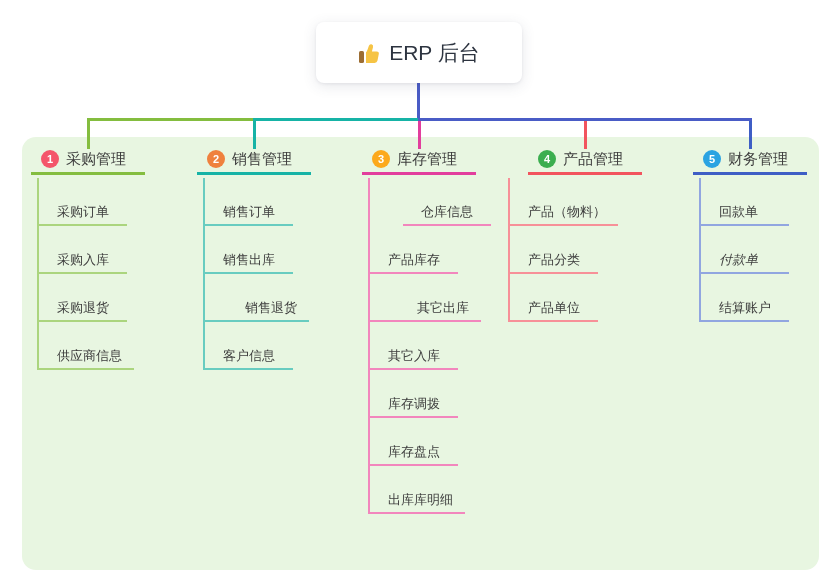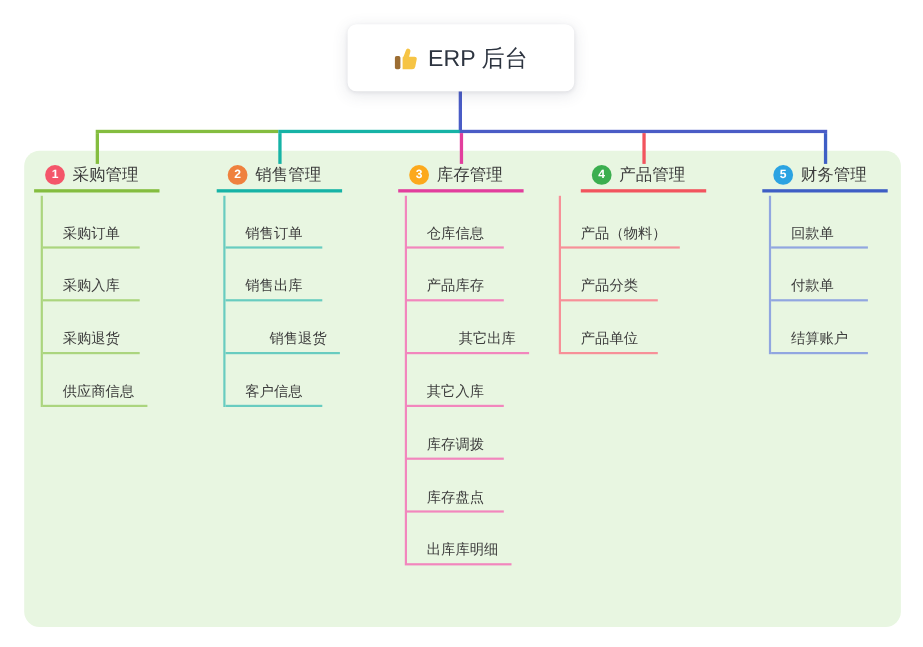--- a/index.html
+++ b/index.html
@@ -79,21 +79,21 @@
         <div class="child" style="border-bottom-color: rgb(104, 204, 192);">销售订单</div>
         <div class="child" style="border-bottom-color: rgb(104, 204, 192);">销售出库</div>
         <div class="child" style="border-bottom-color: rgb(104, 204, 192); padding-left: 40px;">销售退货</div>
         <div class="child" style="border-bottom-color: rgb(104, 204, 192);">客户信息</div>
       </div>
       <div class="branch-header" style="left: 362px; border-bottom-color: rgb(226, 62, 157);">
         <span class="badge" style="background: rgb(252, 169, 28);">3</span>
         <span>库存管理</span>
       </div>
       <div class="children" style="left: 368px; top: 178px; border-left-color: rgb(242, 134, 189);">
-        <div class="child" style="border-bottom-color: rgb(242, 134, 189);">仓库信息</div>
+        <div class="child" style="border-bottom-color: rgb(242, 134, 189); margin-left: 33px;">仓库信息</div>
         <div class="child" style="border-bottom-color: rgb(242, 134, 189);">产品库存</div>
         <div class="child" style="border-bottom-color: rgb(242, 134, 189); padding-left: 47px;">其它出库</div>
         <div class="child" style="border-bottom-color: rgb(242, 134, 189);">其它入库</div>
         <div class="child" style="border-bottom-color: rgb(242, 134, 189);">库存调拨</div>
         <div class="child" style="border-bottom-color: rgb(242, 134, 189);">库存盘点</div>
         <div class="child" style="border-bottom-color: rgb(242, 134, 189);">出库库明细</div>
       </div>
       <div class="branch-header" style="left: 528px; border-bottom-color: rgb(242, 84, 94);">
         <span class="badge" style="background: rgb(59, 174, 79);">4</span>
         <span>产品管理</span>
@@ -102,17 +102,17 @@
         <div class="child" style="border-bottom-color: rgb(247, 144, 152);">产品（物料）</div>
         <div class="child" style="border-bottom-color: rgb(247, 144, 152);">产品分类</div>
         <div class="child" style="border-bottom-color: rgb(247, 144, 152);">产品单位</div>
       </div>
       <div class="branch-header" style="left: 693px; border-bottom-color: rgb(62, 94, 197);">
         <span class="badge" style="background: rgb(43, 163, 226);">5</span>
         <span>财务管理</span>
       </div>
       <div class="children" style="left: 699px; top: 178px; border-left-color: rgb(145, 166, 224);">
         <div class="child" style="border-bottom-color: rgb(145, 166, 224);">回款单</div>
-        <div class="child" style="border-bottom-color: rgb(145, 166, 224);">付款单</div>
+        <div class="child" style="border-bottom-color: rgb(145, 166, 224); font-style: italic;">付款单</div>
         <div class="child" style="border-bottom-color: rgb(145, 166, 224);">结算账户</div>
       </div>
     </div>
 </div>
 
 </body></html>

